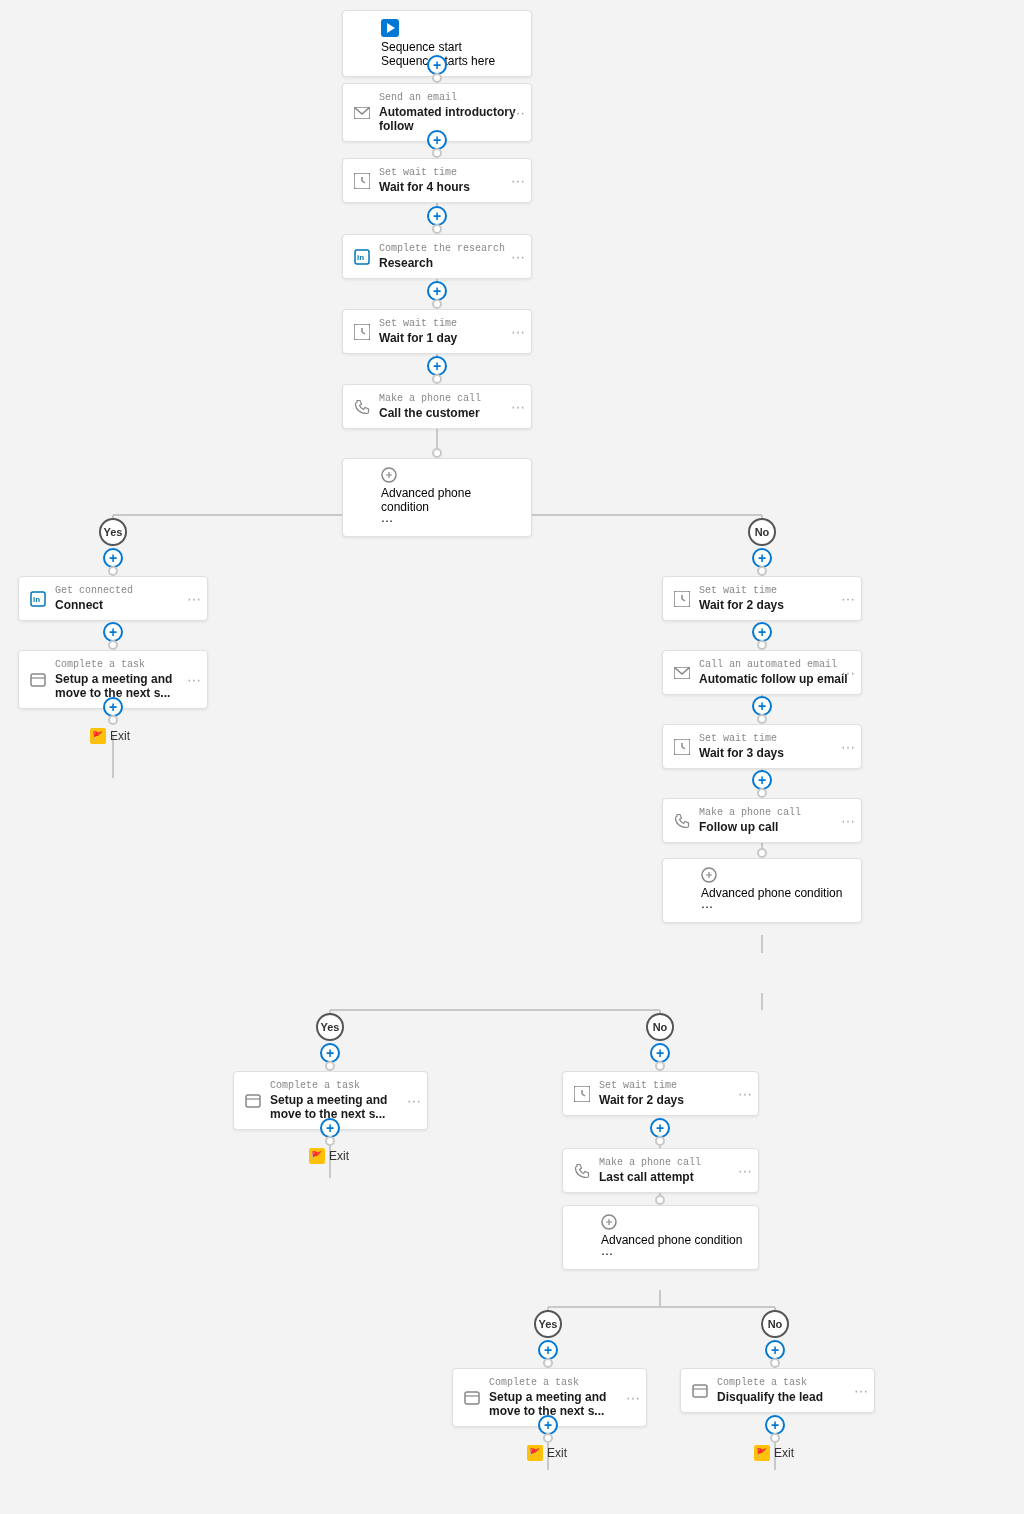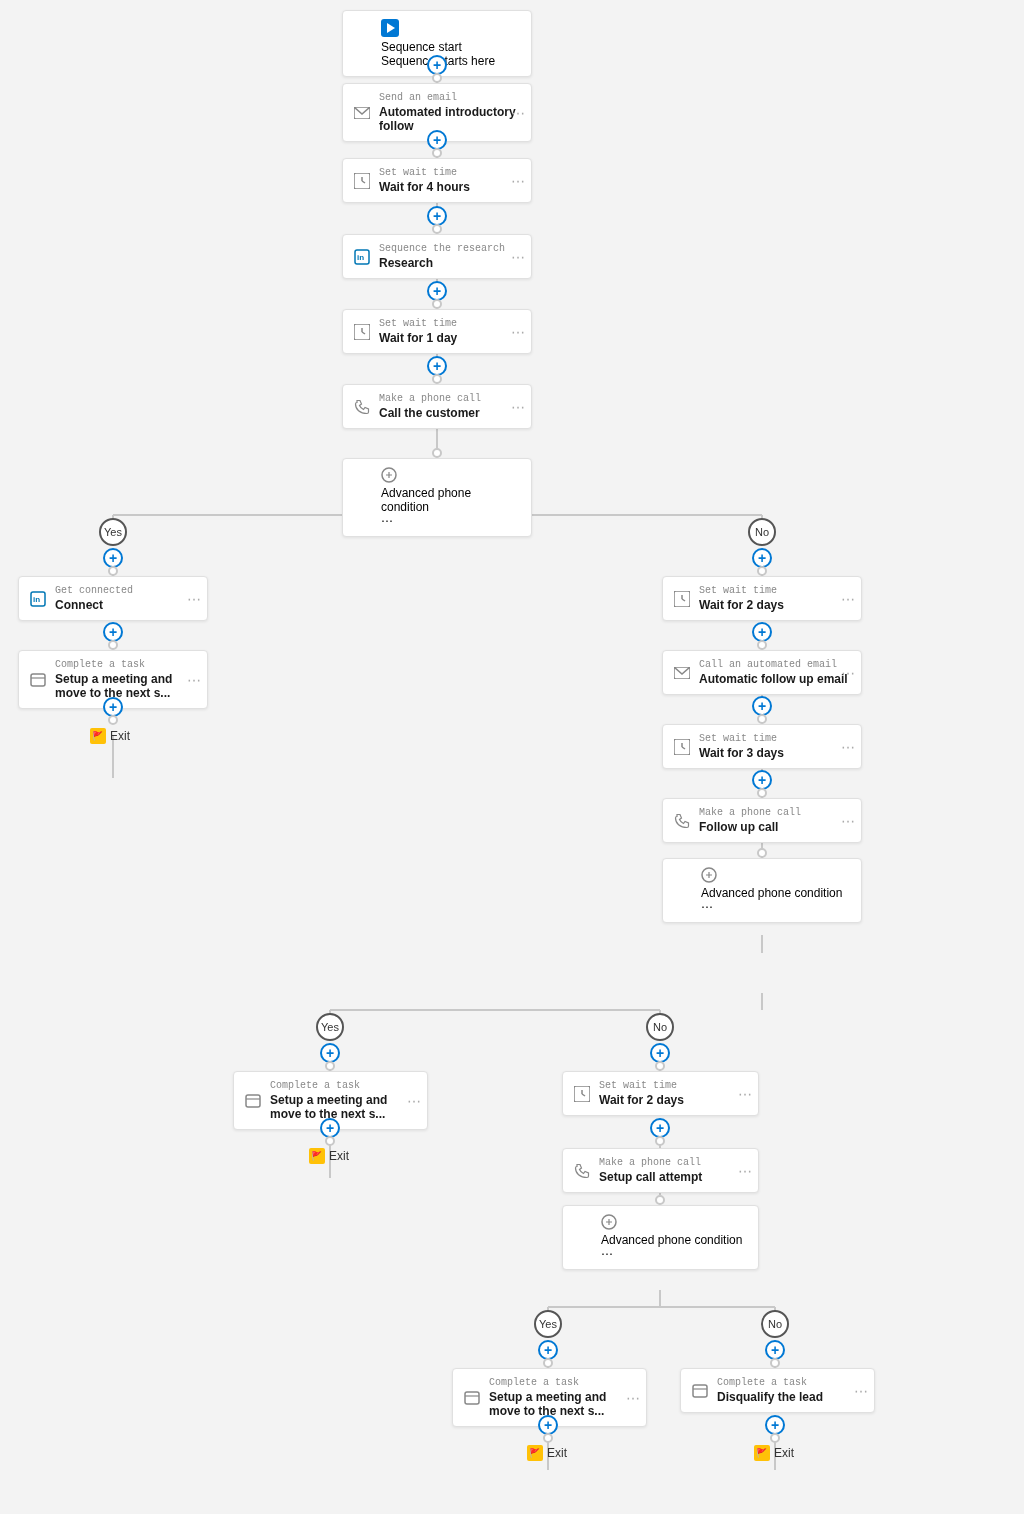--- a/index.html
+++ b/index.html
@@ -111,21 +111,21 @@
       position: absolute;
       width: 28px;
       height: 28px;
       border: 2px solid #555;
       border-radius: 50%;
       background: #fff;
       display: flex;
       align-items: center;
       justify-content: center;
       font-size: 11px;
-      font-weight: 400;
+      font-weight: 700;
       color: #333;
       z-index: 20;
     }
     
     .exit-node {
       position: absolute;
       display: flex;
       align-items: center;
       gap: 4px;
       font-size: 12px;
@@ -292,21 +292,21 @@
   <div class="add-btn" style="left:427px; top:206px;">+</div>
   <div class="dot" style="left:432px; top:224px;"></div>
 
   <div class="node-card" style="left:342px; top:234px;">
     <div class="node-icon">
       <svg width="16" height="16" viewBox="0 0 16 16">
           <rect width="14" height="14" x="1" y="1" rx="2" fill="none" stroke="#0077b5" stroke-width="1.5"></rect>
           <text x="3" y="11" font-size="8" fill="#0077b5" font-weight="bold">in</text>
         </svg>
     </div>
-    <div class="node-type">Sequence the research</div>
+    <div class="node-type">Complete the research</div>
     <div class="node-label">Research</div>
     <div class="node-menu">⋯</div>
   </div>
 
   <div class="add-btn" style="left:427px; top:281px;">+</div>
   <div class="dot" style="left:432px; top:299px;"></div>
 
   <div class="node-card" style="left:342px; top:309px;">
     <div class="node-icon">
       <svg width="16" height="16" viewBox="0 0 16 16">
@@ -507,21 +507,21 @@
   <div class="add-btn" style="left:650px; top:1118px;">+</div>
   <div class="dot" style="left:655px; top:1136px;"></div>
 
   <div class="node-card" style="left:562px; top:1148px; width:197px;">
     <div class="node-icon">
       <svg width="16" height="16" viewBox="0 0 16 16">
           <path d="M3 1.5h3l1.5 3.5-2 1.5c.8 1.8 2.2 3.2 4 4l1.5-2 3.5 1.5V13c0 .8-.7 1.5-1.5 1.5C5.8 14.5 1.5 10.2 1.5 5c0-.8.7-1.5 1.5-1.5z" fill="none" stroke="#888" stroke-width="1.2"></path>
         </svg>
     </div>
     <div class="node-type">Make a phone call</div>
-    <div class="node-label">Setup call attempt</div>
+    <div class="node-label">Last call attempt</div>
     <div class="node-menu">⋯</div>
   </div>
 
   <div class="dot" style="left:655px; top:1195px;"></div>
 
   <div class="node-condition" style="left:562px; top:1205px; width:197px; padding-left:38px;">
     <div class="node-icon">
       <svg width="16" height="16" viewBox="0 0 16 16">
           <circle cx="8" cy="8" r="7" fill="none" stroke="#888" stroke-width="1.5"></circle>
           <path d="M5 8h6M8 5v6" stroke="#888" stroke-width="1.2"></path>

